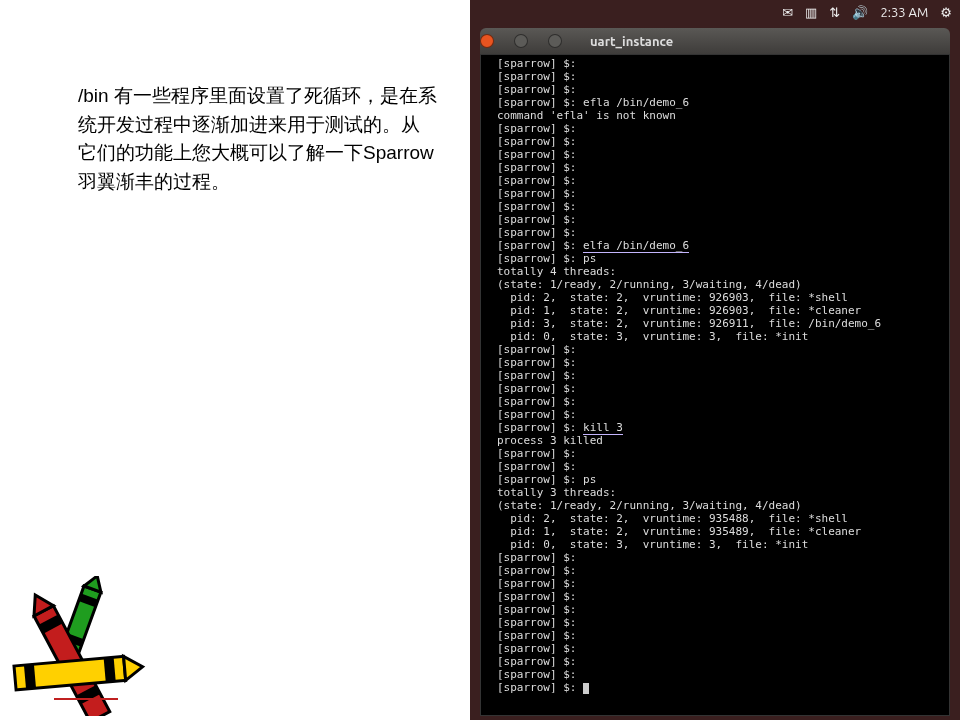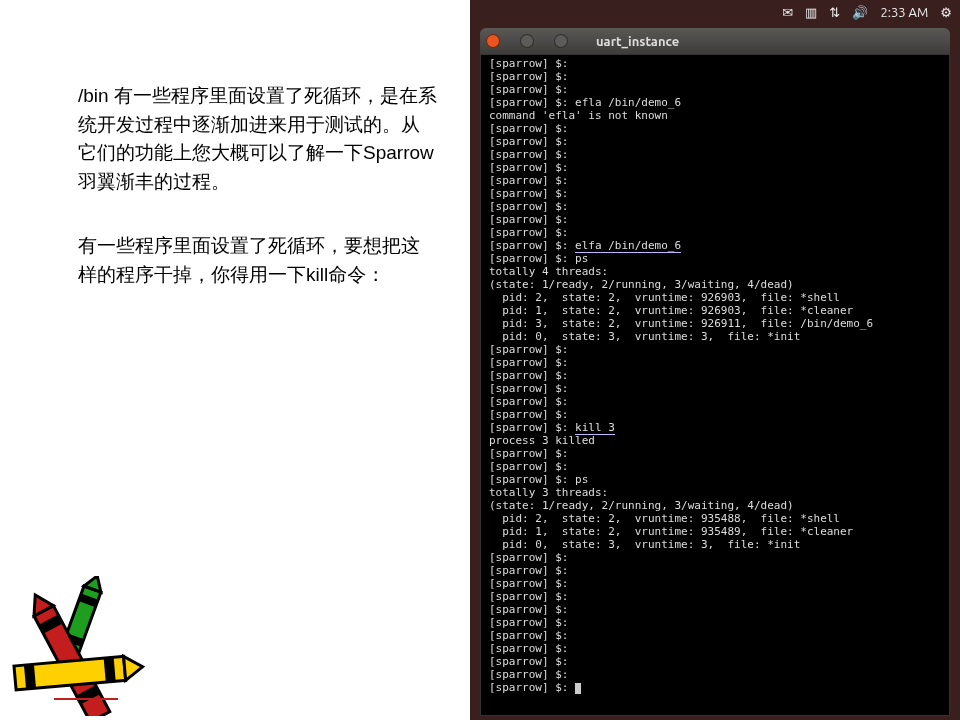--- a/index.html
+++ b/index.html
@@ -66,21 +66,20 @@
   .titlebar {
     position: absolute;
     left: 10px;
     top: 28px;
     right: 10px;
     height: 26px;
     background: linear-gradient(#5a5855, #3e3c3a);
     border-radius: 6px 6px 0 0;
     display: flex;
     align-items: center;
-    padding-left: 6px;
     gap: 20px;
   }
   .wbtn {
     width: 14px; height: 14px; border-radius: 50%;
     display: inline-block;
     border: 1px solid rgba(0,0,0,.5);
   }
   .wclose { background: #e95420; }
   .wmin   { background: #5c5b58; }
   .wmax   { background: #5c5b58; }
@@ -95,42 +94,41 @@
     position: absolute;
     left: 10px;
     top: 54px;
     right: 10px;
     bottom: 4px;
     background: #000;
     color: #ddd;
     font-family: "DejaVu Sans Mono", Consolas, monospace;
     font-size: 11px;
     line-height: 13px;
-    padding: 2px 8px;
+    padding: 2px 16px;
     white-space: pre;
     overflow: hidden;
     border: 1px solid #333;
   }
   .underline-red {
     border-bottom: 1px solid #c4b5fd;
   }
   .cursor {
     display: inline-block;
     width: 6px;
     height: 11px;
     background: #ccc;
     vertical-align: text-bottom;
   }
 </style>
 </head>
 <body>
 
 <div class="left-text">
   <div>/bin 有一些程序里面设置了死循环，是在系统开发过程中逐渐加进来用于测试的。从它们的功能上您大概可以了解一下Sparrow羽翼渐丰的过程。</div>
-  <div class="para2">有一些程序里面设置了死循环，要想把这样的程序干掉，你得用一下kill命令：</div>
 </div>
 
 <div class="crayons">
   <svg viewBox="0 0 210 140" width="210" height="140">
 
     <g transform="translate(80,10) rotate(20)">
       <rect x="0" y="0" width="18" height="70" fill="#1f9d1f" stroke="#000" stroke-width="3"></rect>
       <polygon points="0,0 18,0 9,-14" fill="#1f9d1f" stroke="#000" stroke-width="3"></polygon>
       <rect x="0" y="8" width="18" height="8" fill="#000"></rect>
       <rect x="0" y="50" width="18" height="8" fill="#000"></rect>

